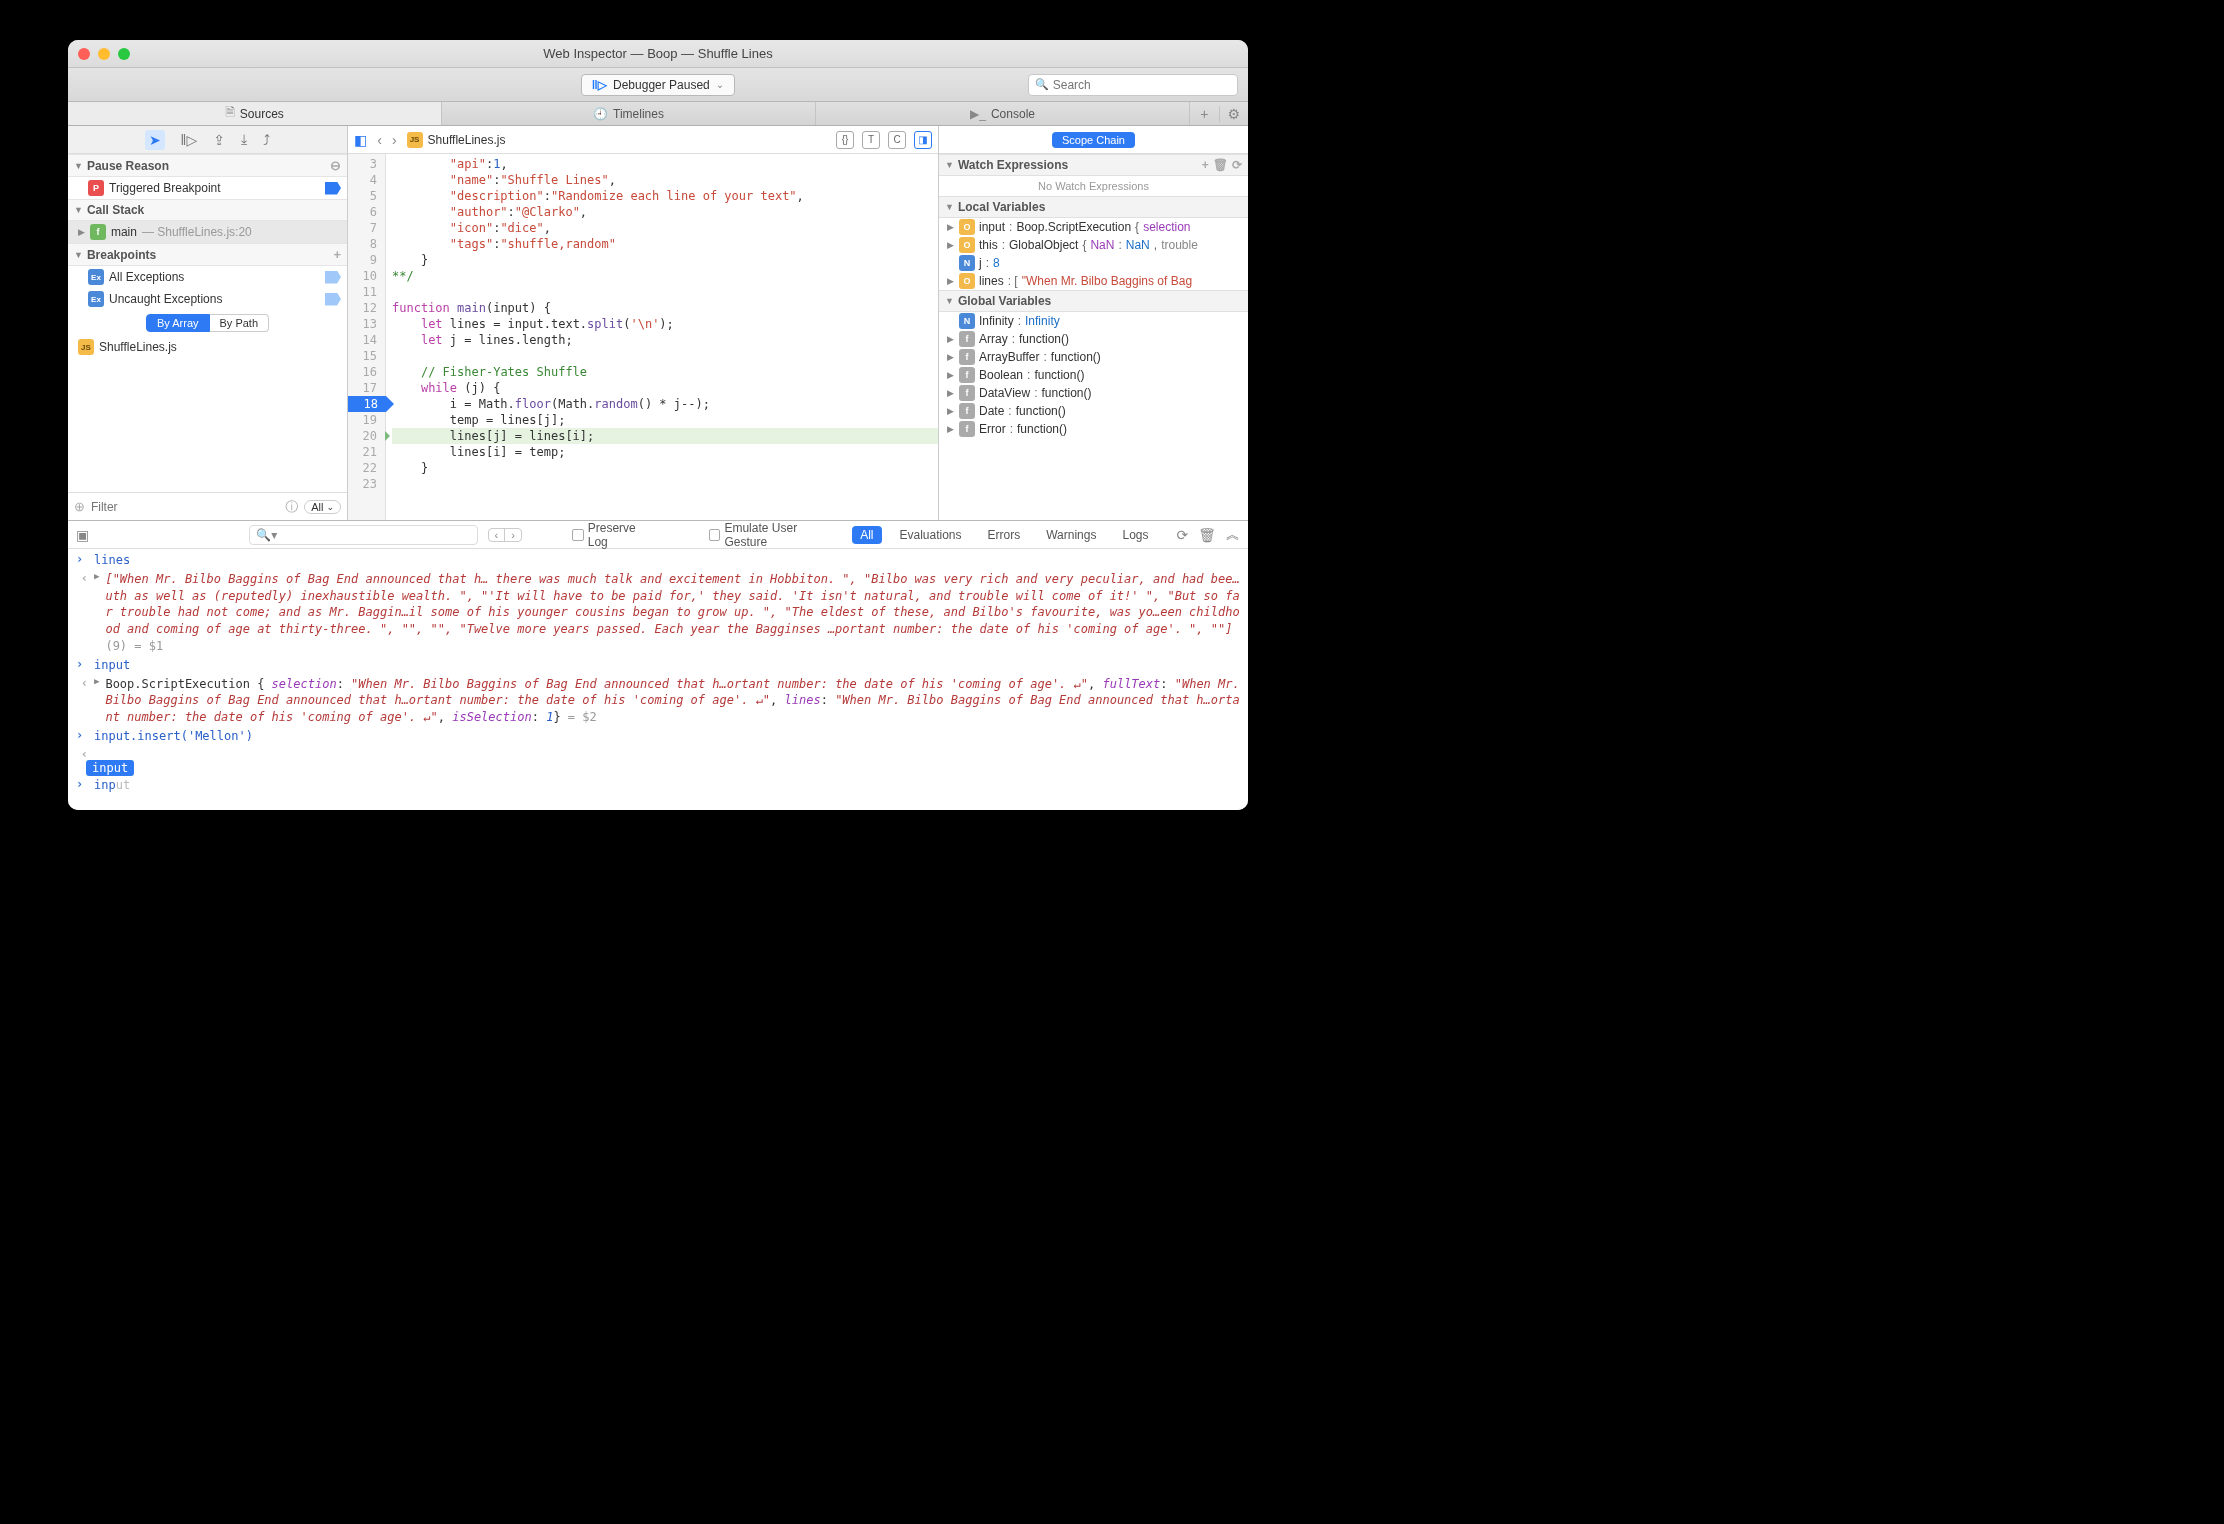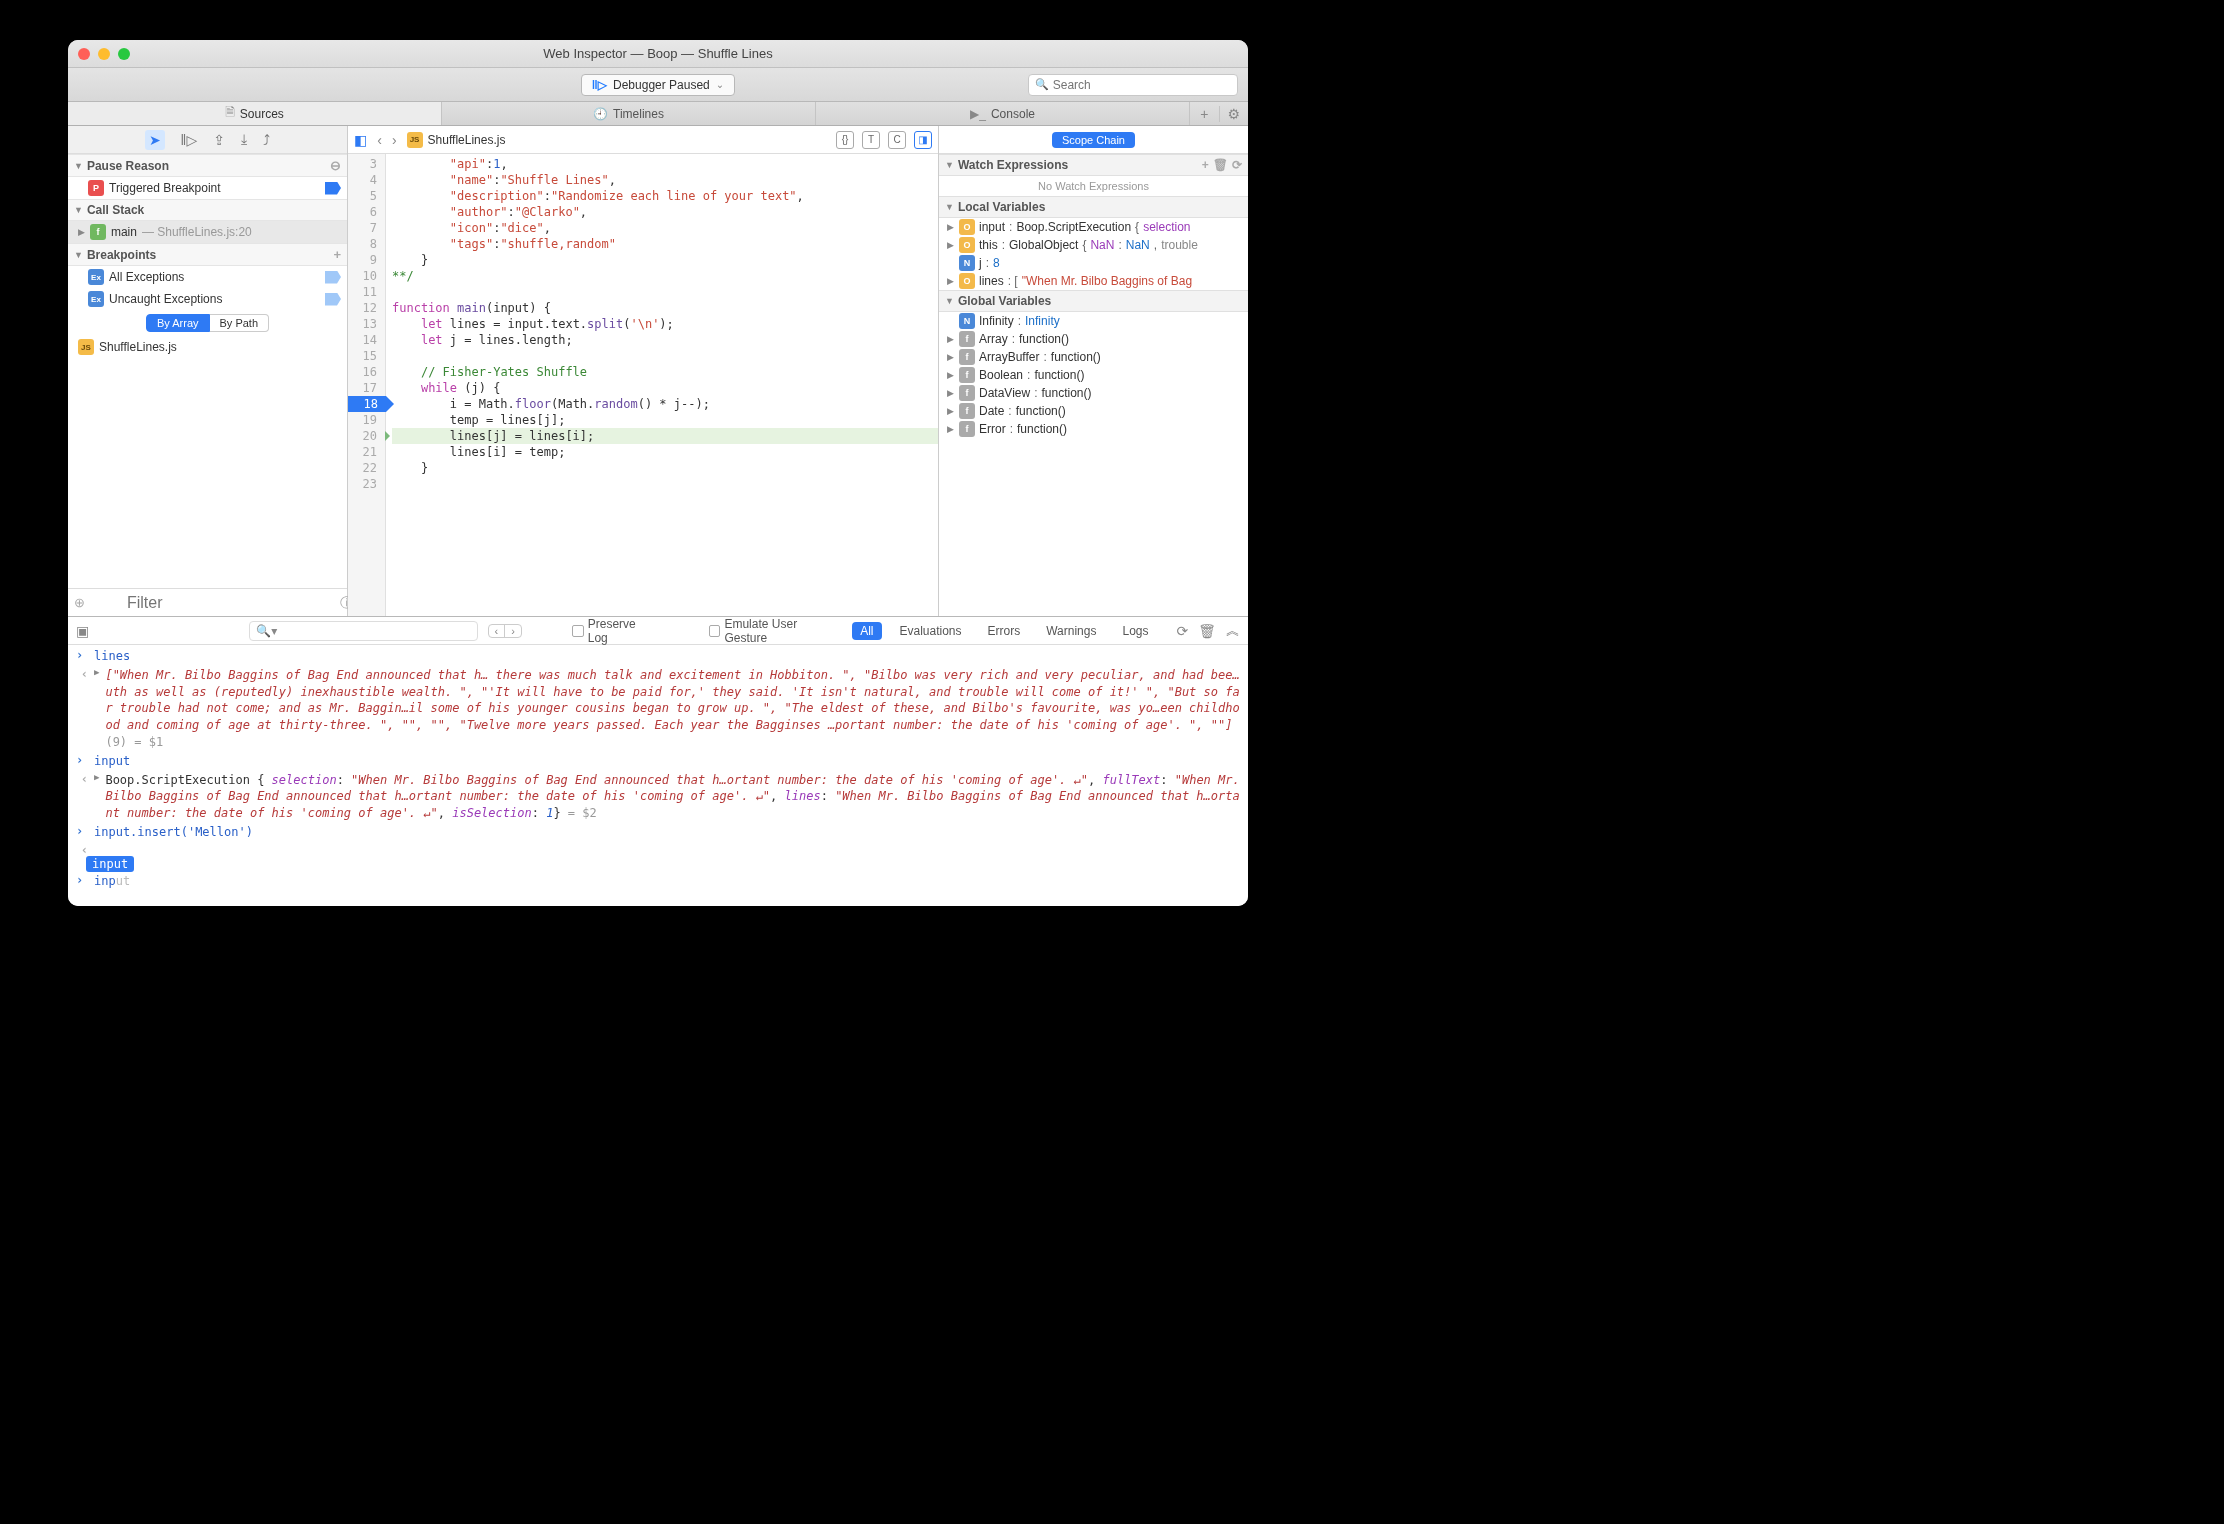--- a/index.html
+++ b/index.html
@@ -10,21 +10,21 @@
     color: #333;
     width: 1316px;
     height: 901px;
     overflow: hidden;
   }
   .window {
     position: absolute;
     left: 68px;
     top: 40px;
     width: 1180px;
-    height: 866px;
+    height: 770px;
     background: #ececec;
     border-radius: 10px;
     box-shadow: 0 20px 60px rgba(0,0,0,0.5);
     overflow: hidden;
     display: flex;
     flex-direction: column;
   }
   
   .titlebar {
     height: 28px;
@@ -215,22 +215,21 @@
     height: 28px;
     display: flex;
     align-items: center;
     padding: 0 6px;
     gap: 6px;
   }
   .sidebar-footer input {
     flex: 1;
     border: none;
     outline: none;
-    font-size: 16px;
-    margin-left: 36px;
+    font-size: 12px;
   }
   .footer-pill {
     border: 1px solid #ccc;
     border-radius: 10px;
     padding: 0 6px;
     font-size: 11px;
     display: flex;
     align-items: center;
     gap: 3px;
   }

